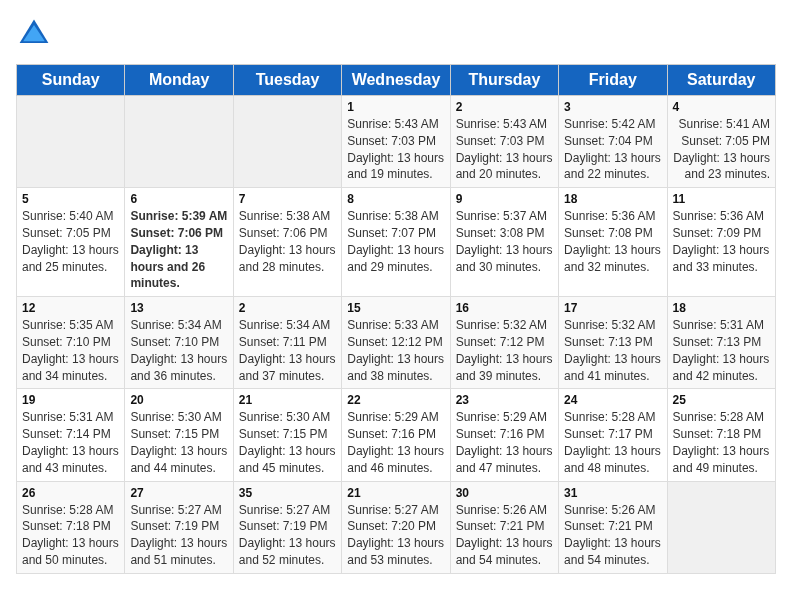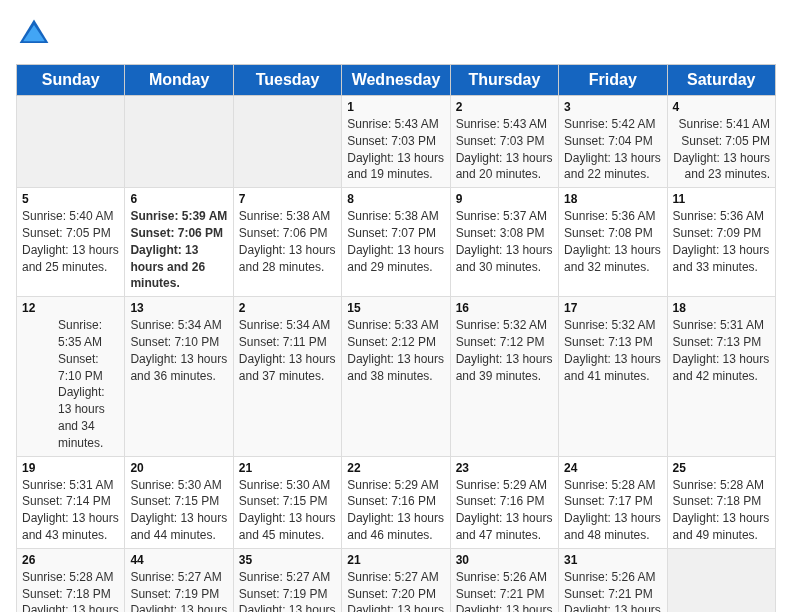--- a/index.html
+++ b/index.html
@@ -191,40 +191,40 @@
         <td>
           <div class="day-num">11</div>
           <div class="day-info" style="white-space: pre-line;">Sunrise: 5:36 AM
 Sunset: 7:09 PM
 Daylight: 13 hours and 33 minutes.</div>
         </td>
       </tr>
       <tr>
         <td>
           <div class="day-num">12</div>
-          <div class="day-info" style="white-space: pre-line; margin-left: 36px;">Sunrise: 5:35 AM
+          <div class="day-info" style="white-space: pre-line;">Sunrise: 5:35 AM
 Sunset: 7:10 PM
 Daylight: 13 hours and 34 minutes.</div>
         </td>
         <td>
           <div class="day-num">13</div>
           <div class="day-info" style="white-space: pre-line;">Sunrise: 5:34 AM
 Sunset: 7:10 PM
 Daylight: 13 hours and 36 minutes.</div>
         </td>
         <td>
           <div class="day-num">2</div>
           <div class="day-info" style="white-space: pre-line;">Sunrise: 5:34 AM
 Sunset: 7:11 PM
 Daylight: 13 hours and 37 minutes.</div>
         </td>
         <td>
           <div class="day-num">15</div>
           <div class="day-info" style="white-space: pre-line;">Sunrise: 5:33 AM
-Sunset: 2:12 PM
+Sunset: 12:12 PM
 Daylight: 13 hours and 38 minutes.</div>
         </td>
         <td>
           <div class="day-num">16</div>
           <div class="day-info" style="white-space: pre-line;">Sunrise: 5:32 AM
 Sunset: 7:12 PM
 Daylight: 13 hours and 39 minutes.</div>
         </td>
         <td>
           <div class="day-num">17</div>
@@ -284,21 +284,21 @@
         </td>
       </tr>
       <tr>
         <td>
           <div class="day-num">26</div>
           <div class="day-info" style="white-space: pre-line;">Sunrise: 5:28 AM
 Sunset: 7:18 PM
 Daylight: 13 hours and 50 minutes.</div>
         </td>
         <td>
-          <div class="day-num">44</div>
+          <div class="day-num">27</div>
           <div class="day-info" style="white-space: pre-line;">Sunrise: 5:27 AM
 Sunset: 7:19 PM
 Daylight: 13 hours and 51 minutes.</div>
         </td>
         <td>
           <div class="day-num">35</div>
           <div class="day-info" style="white-space: pre-line;">Sunrise: 5:27 AM
 Sunset: 7:19 PM
 Daylight: 13 hours and 52 minutes.</div>
         </td>

